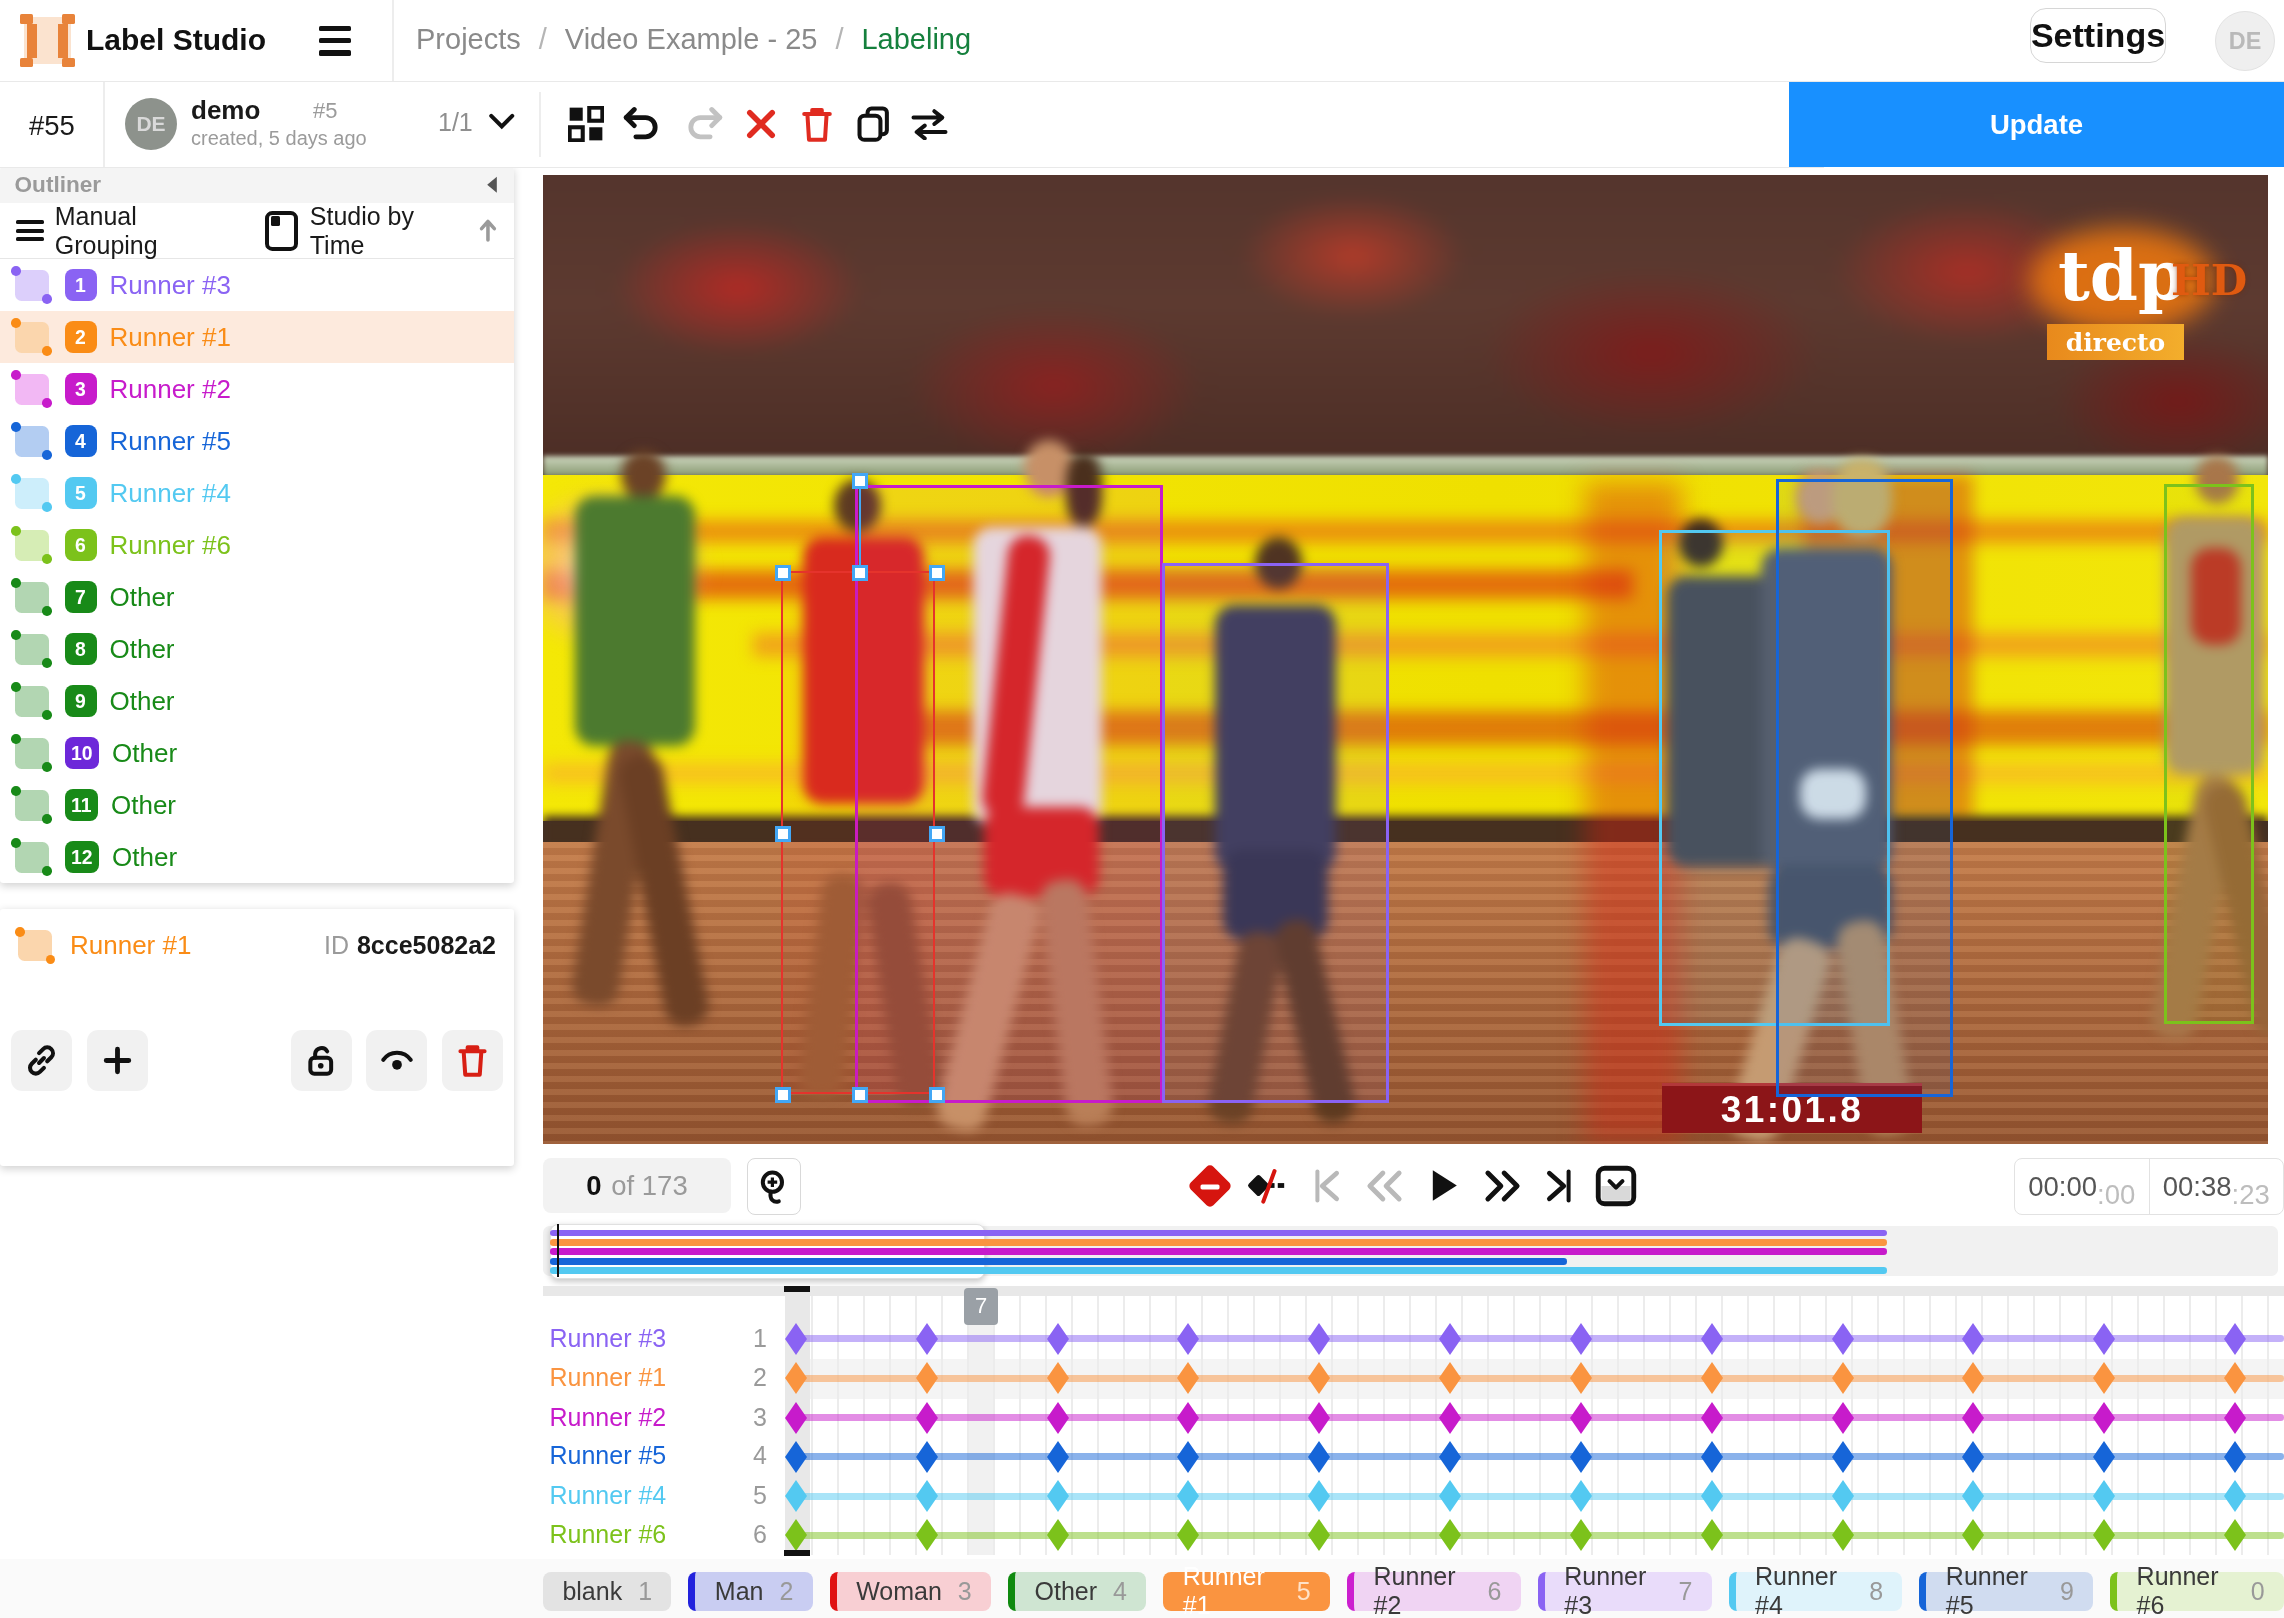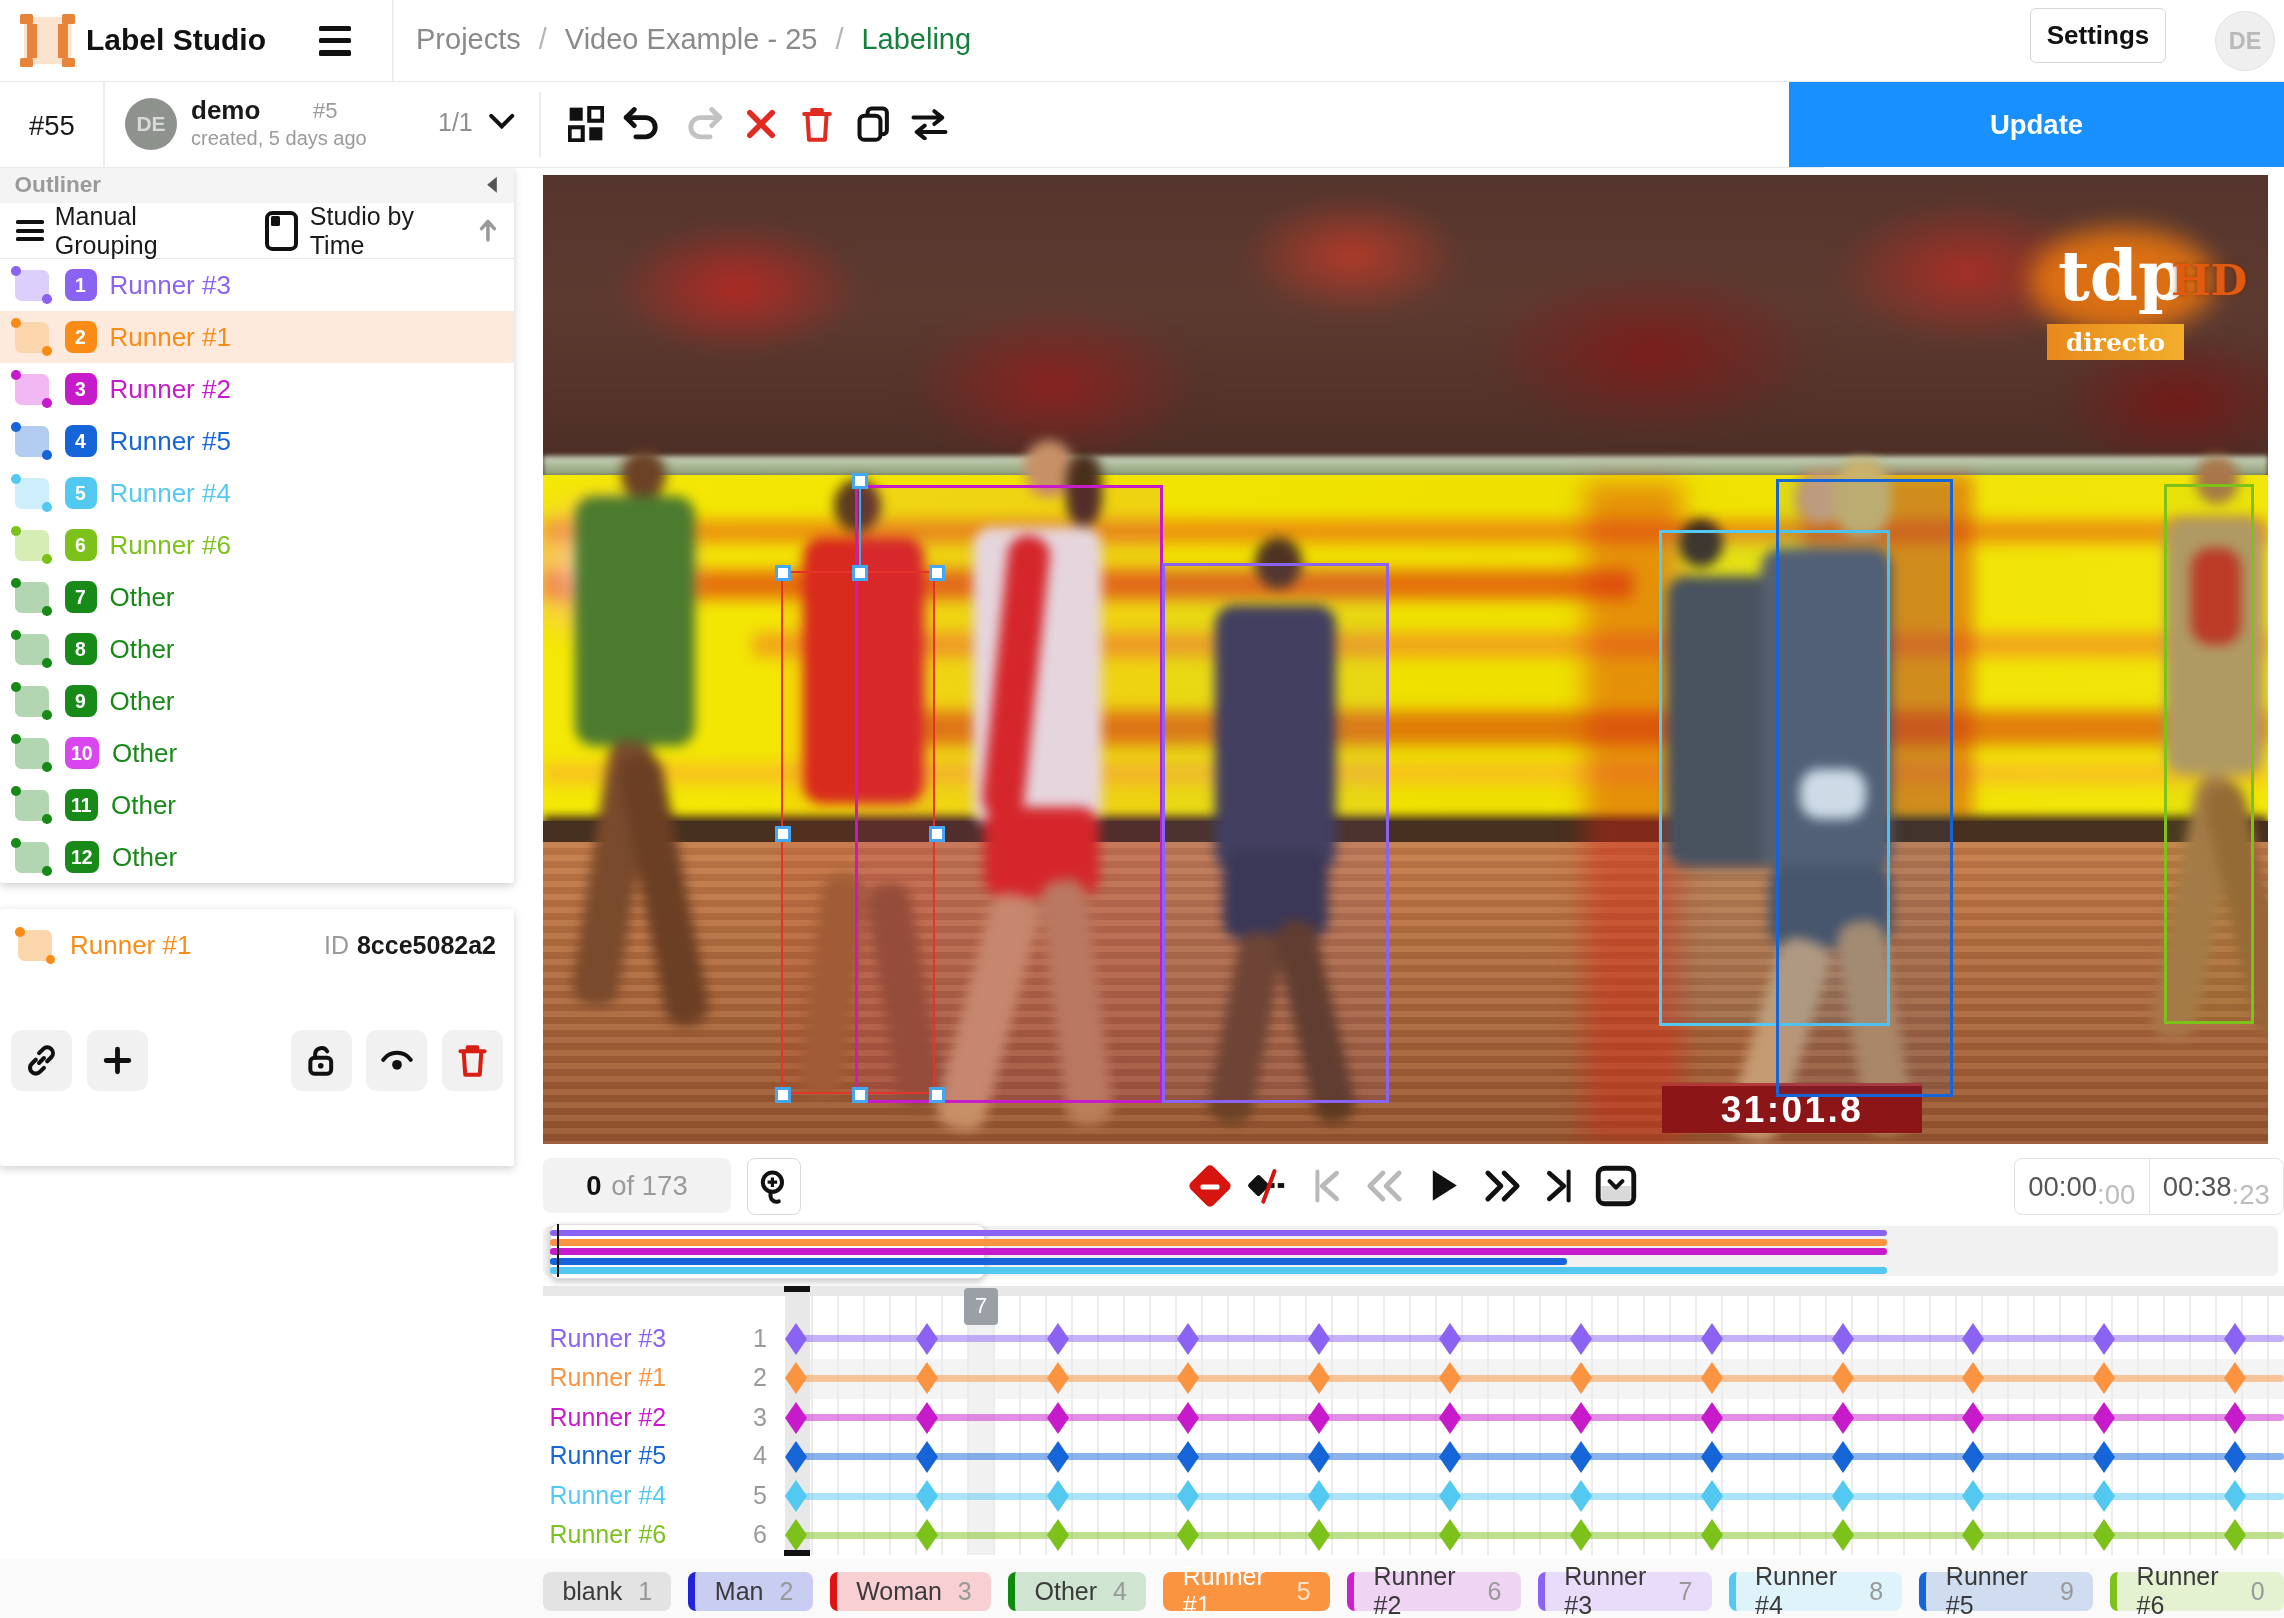--- a/index.html
+++ b/index.html
@@ -12,22 +12,22 @@
   .logo-box .bar{position:absolute;top:6.5px;bottom:6.5px;width:9.7px;background:#e8833a;}
   .logo-box .bar.l{left:3.2px;} .logo-box .bar.r{right:3.2px;}
   .logo-box .dot{position:absolute;width:13px;height:9.7px;background:#e8833a;border-radius:1.6px;}
   .app-name{left:86px;top:22.6px;font-size:30px;font-weight:bold;color:#111;}
   .hamburger{left:319px;top:24px;width:32px;height:32px;cursor:pointer;}
   .hamburger i{position:absolute;left:0;width:32px;height:5.7px;background:#111;border-radius:1.6px;}
   .header-divider{left:392px;top:0;width:1.6px;height:81px;background:#ededed;}
   .breadcrumbs{left:416px;top:22.6px;font-size:29px;color:#8a8a8a;display:flex;gap:18px;}
   .breadcrumbs .crumb.current{color:#15803d;}
   .breadcrumbs .sep{color:#b5b5b5;}
-  .settings-btn{left:2030px;top:8px;width:134px;height:53px;border:1.6px solid #d6d6d6;border-radius:6px;
-      background:#fff;font-size:26px;font-weight:bold;color:#111;display:flex;align-items:center;justify-content:center;cursor:pointer;}
+  .settings-btn{left:2030px;top:8px;width:134px;height:53px;border:1.6px solid #d6d6d6;border-radius:16px;
+      background:#fff;font-size:34px;font-weight:bold;color:#111;display:flex;align-items:center;justify-content:center;cursor:pointer;}
   .avatar{border-radius:50%;display:flex;align-items:center;justify-content:center;font-weight:bold;}
   .avatar.top{left:2215px;top:11.3px;width:58px;height:58px;background:#efefef;border:1.6px solid #e2e2e2;color:#b9b9b9;font-size:23.4px;}
   
   .taskbar{left:0;top:82px;width:1824px;height:85px;background:#fff;border-bottom:1.6px solid #e9e9e9;z-index:49;}
   .task-id{left:29px;top:27.5px;font-size:27.5px;color:#1a1a1a;}
   .tb-div1{left:103px;top:0;width:1.6px;height:85px;background:#ededed;}
   .avatar.demo{left:125px;top:16px;width:52px;height:52px;background:#8d928c;color:#d9d9d9;font-size:21px;}
   .demo-name{left:191px;top:13px;font-size:26px;font-weight:bold;color:#1a1a1a;}
   .demo-annid{left:313px;top:16px;font-size:22px;color:#9b9b9b;}
   .demo-created{left:191px;top:45px;font-size:20px;color:#9b9b9b;}
@@ -324,21 +324,21 @@
           <div class="d2" style="background: rgb(24, 138, 24);"></div>
         </div>
         <div class="region-badge" style="background: rgb(24, 138, 24);">9</div>
         <div class="region-label" style="color: rgb(24, 138, 24);">Other</div>
       </div>
       <div class="region-row">
         <div class="region-ic" style="background: rgb(178, 214, 178);">
           <div class="d1" style="background: rgb(24, 138, 24);"></div>
           <div class="d2" style="background: rgb(24, 138, 24);"></div>
         </div>
-        <div class="region-badge" style="background: #d946ef;">10</div>
+        <div class="region-badge" style="background: #6d28d9;">10</div>
         <div class="region-label" style="color: rgb(24, 138, 24);">Other</div>
       </div>
       <div class="region-row">
         <div class="region-ic" style="background: rgb(178, 214, 178);">
           <div class="d1" style="background: rgb(24, 138, 24);"></div>
           <div class="d2" style="background: rgb(24, 138, 24);"></div>
         </div>
         <div class="region-badge" style="background: rgb(24, 138, 24);">11</div>
         <div class="region-label" style="color: rgb(24, 138, 24);">Other</div>
       </div>

